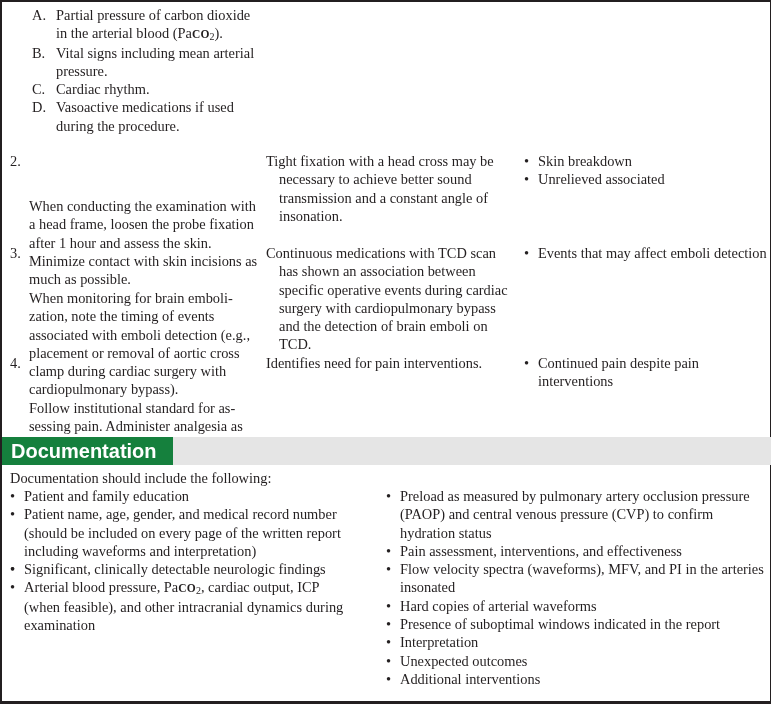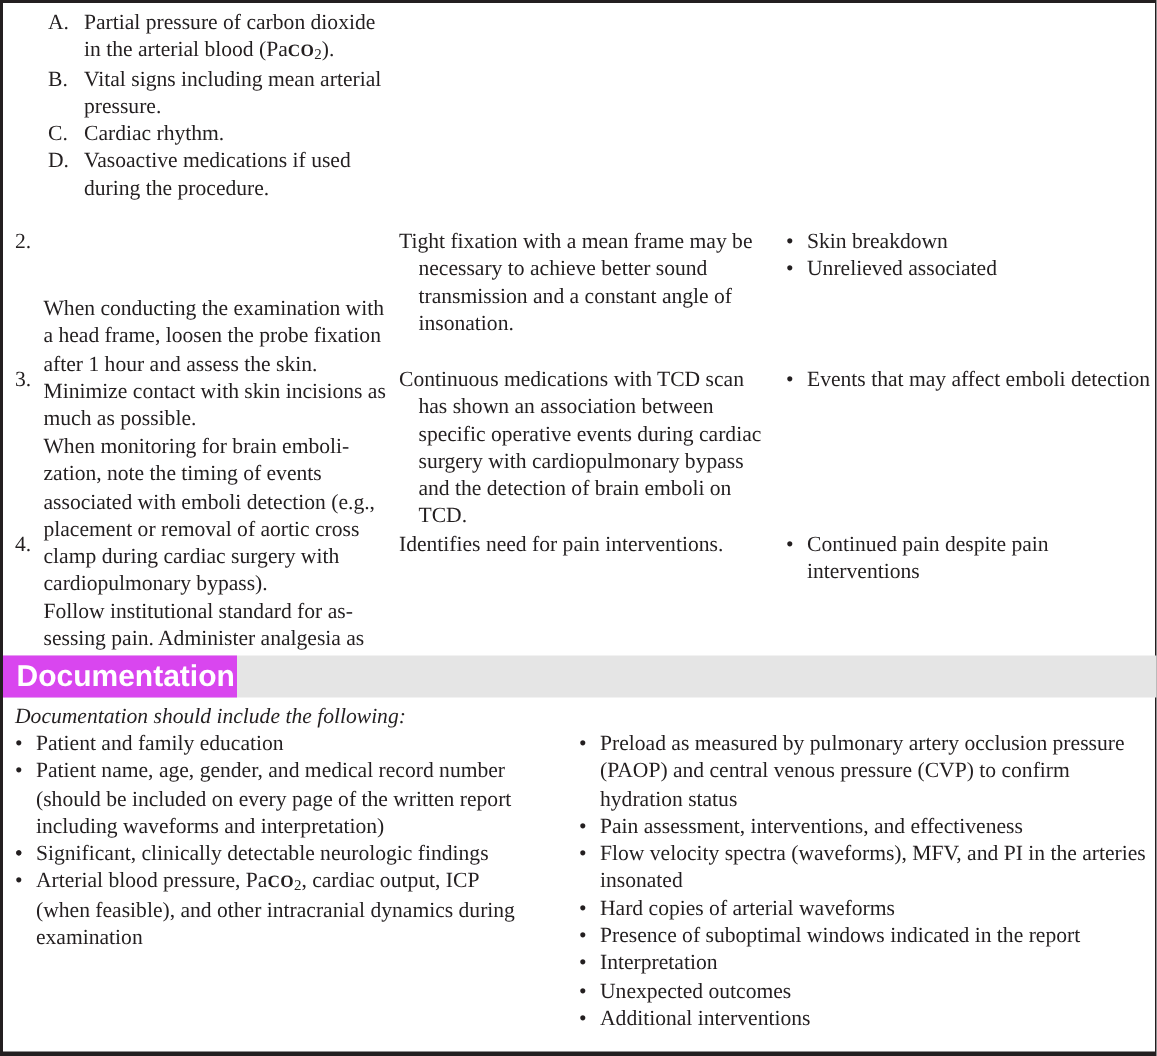--- a/index.html
+++ b/index.html
@@ -26,26 +26,26 @@
   .col1 .num { position: absolute; left: 0; top: 0; }
   .col1 .txt { padding-left: 19px; margin-top: 45px; }
   .col2 { position: absolute; left: 264px; width: 245px; text-indent: -13px; padding-left: 13px; box-sizing: border-box; }
   .col3 { position: absolute; left: 522px; width: 245px; }
   .bul { position: relative; padding-left: 14px; }
   .bul .dot { position: absolute; left: 0; top: 0; }
 
   .doc-bar { position: absolute; left: 0; top: 435px; width: 769px; height: 28px; background: #e5e5e5; }
   .doc-title {
     position: absolute; left: 0; top: 0; height: 28px;
-    background: #d946ef; color: #ffffff;
+    background: #15803d; color: #ffffff;
     font-family: "Liberation Sans", "DejaVu Sans", sans-serif;
     font-weight: bold; font-size: 20px; line-height: 28px;
-    padding: 0 1px 0 9px;
+    padding: 0 16px 0 9px;
   }
-  .doc-intro { position: absolute; left: 8px; top: 467px; font-style: italic; }
+  .doc-intro { position: absolute; left: 8px; top: 467px; }
   .doc-left { position: absolute; left: 8px; top: 485px; width: 345px; }
   .doc-right { position: absolute; left: 384px; top: 485px; width: 385px; }
   sub { font-size: 10px; line-height: 0; vertical-align: -2px; }
   .sc { font-size: 11.5px; letter-spacing: 0.2px; font-weight: bold; }
 </style>
 </head>
 <body>
 
 <div class="page">
 
@@ -66,21 +66,21 @@
       <span class="letter">D.</span>
       <span>Vasoactive medications if used during the procedure.</span>
     </div>
   </div>
 
   <div class="row" style="top:150px;">
     <div class="col1">
       <span class="num">2.</span>
       <div class="txt">When conducting the examination with a head frame, loosen the probe fixation after 1 hour and assess the skin. Minimize contact with skin incisions as much as possible.</div>
     </div>
-    <div class="col2">Tight fixation with a mean frame may be necessary to achieve better sound transmission and a constant angle of insonation.</div>
+    <div class="col2">Tight fixation with a head cross may be necessary to achieve better sound transmission and a constant angle of insonation.</div>
     <div class="col3">
       <div class="bul"><span class="dot">•</span><span>Skin breakdown</span></div>
       <div class="bul"><span class="dot">•</span><span>Unrelieved associated</span></div>
     </div>
   </div>
 
   <div class="row" style="top:242px;">
     <div class="col1">
       <span class="num">3.</span>
       <div class="txt">When monitoring for brain emboli­zation, note the timing of events associated with emboli detection (e.g., placement or removal of aortic cross clamp during cardiac surgery with cardiopulmonary bypass).</div>

